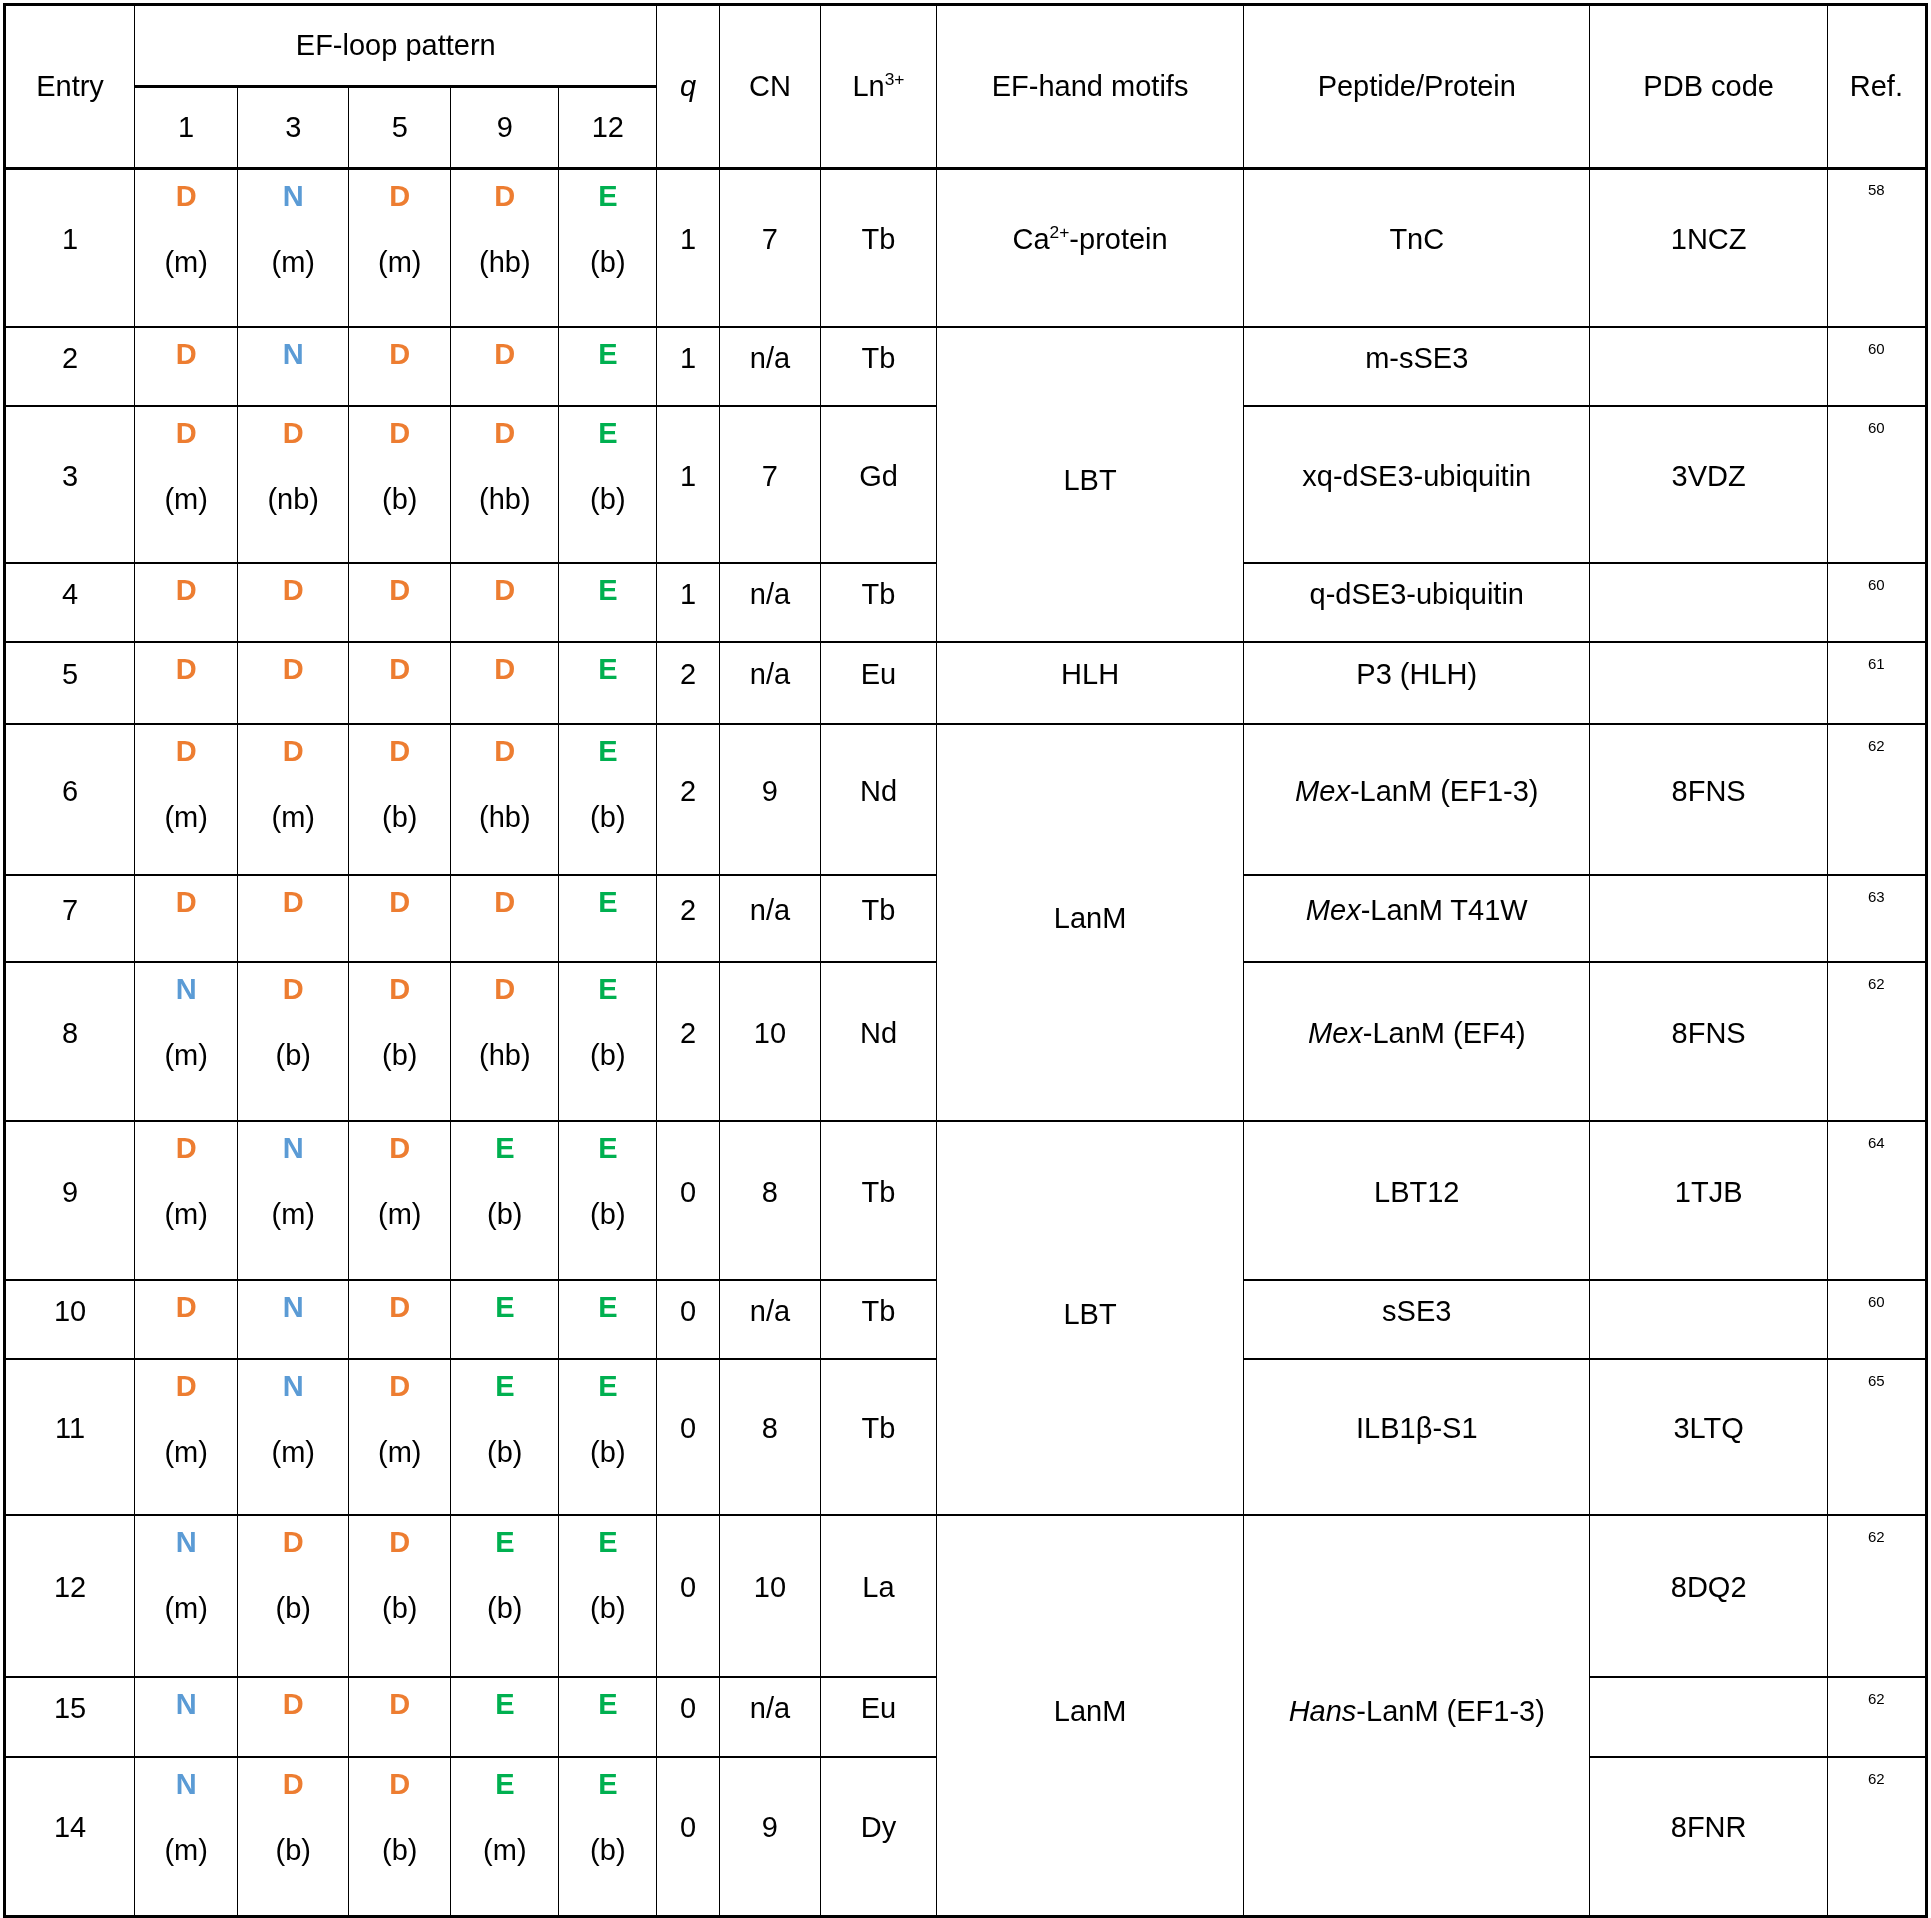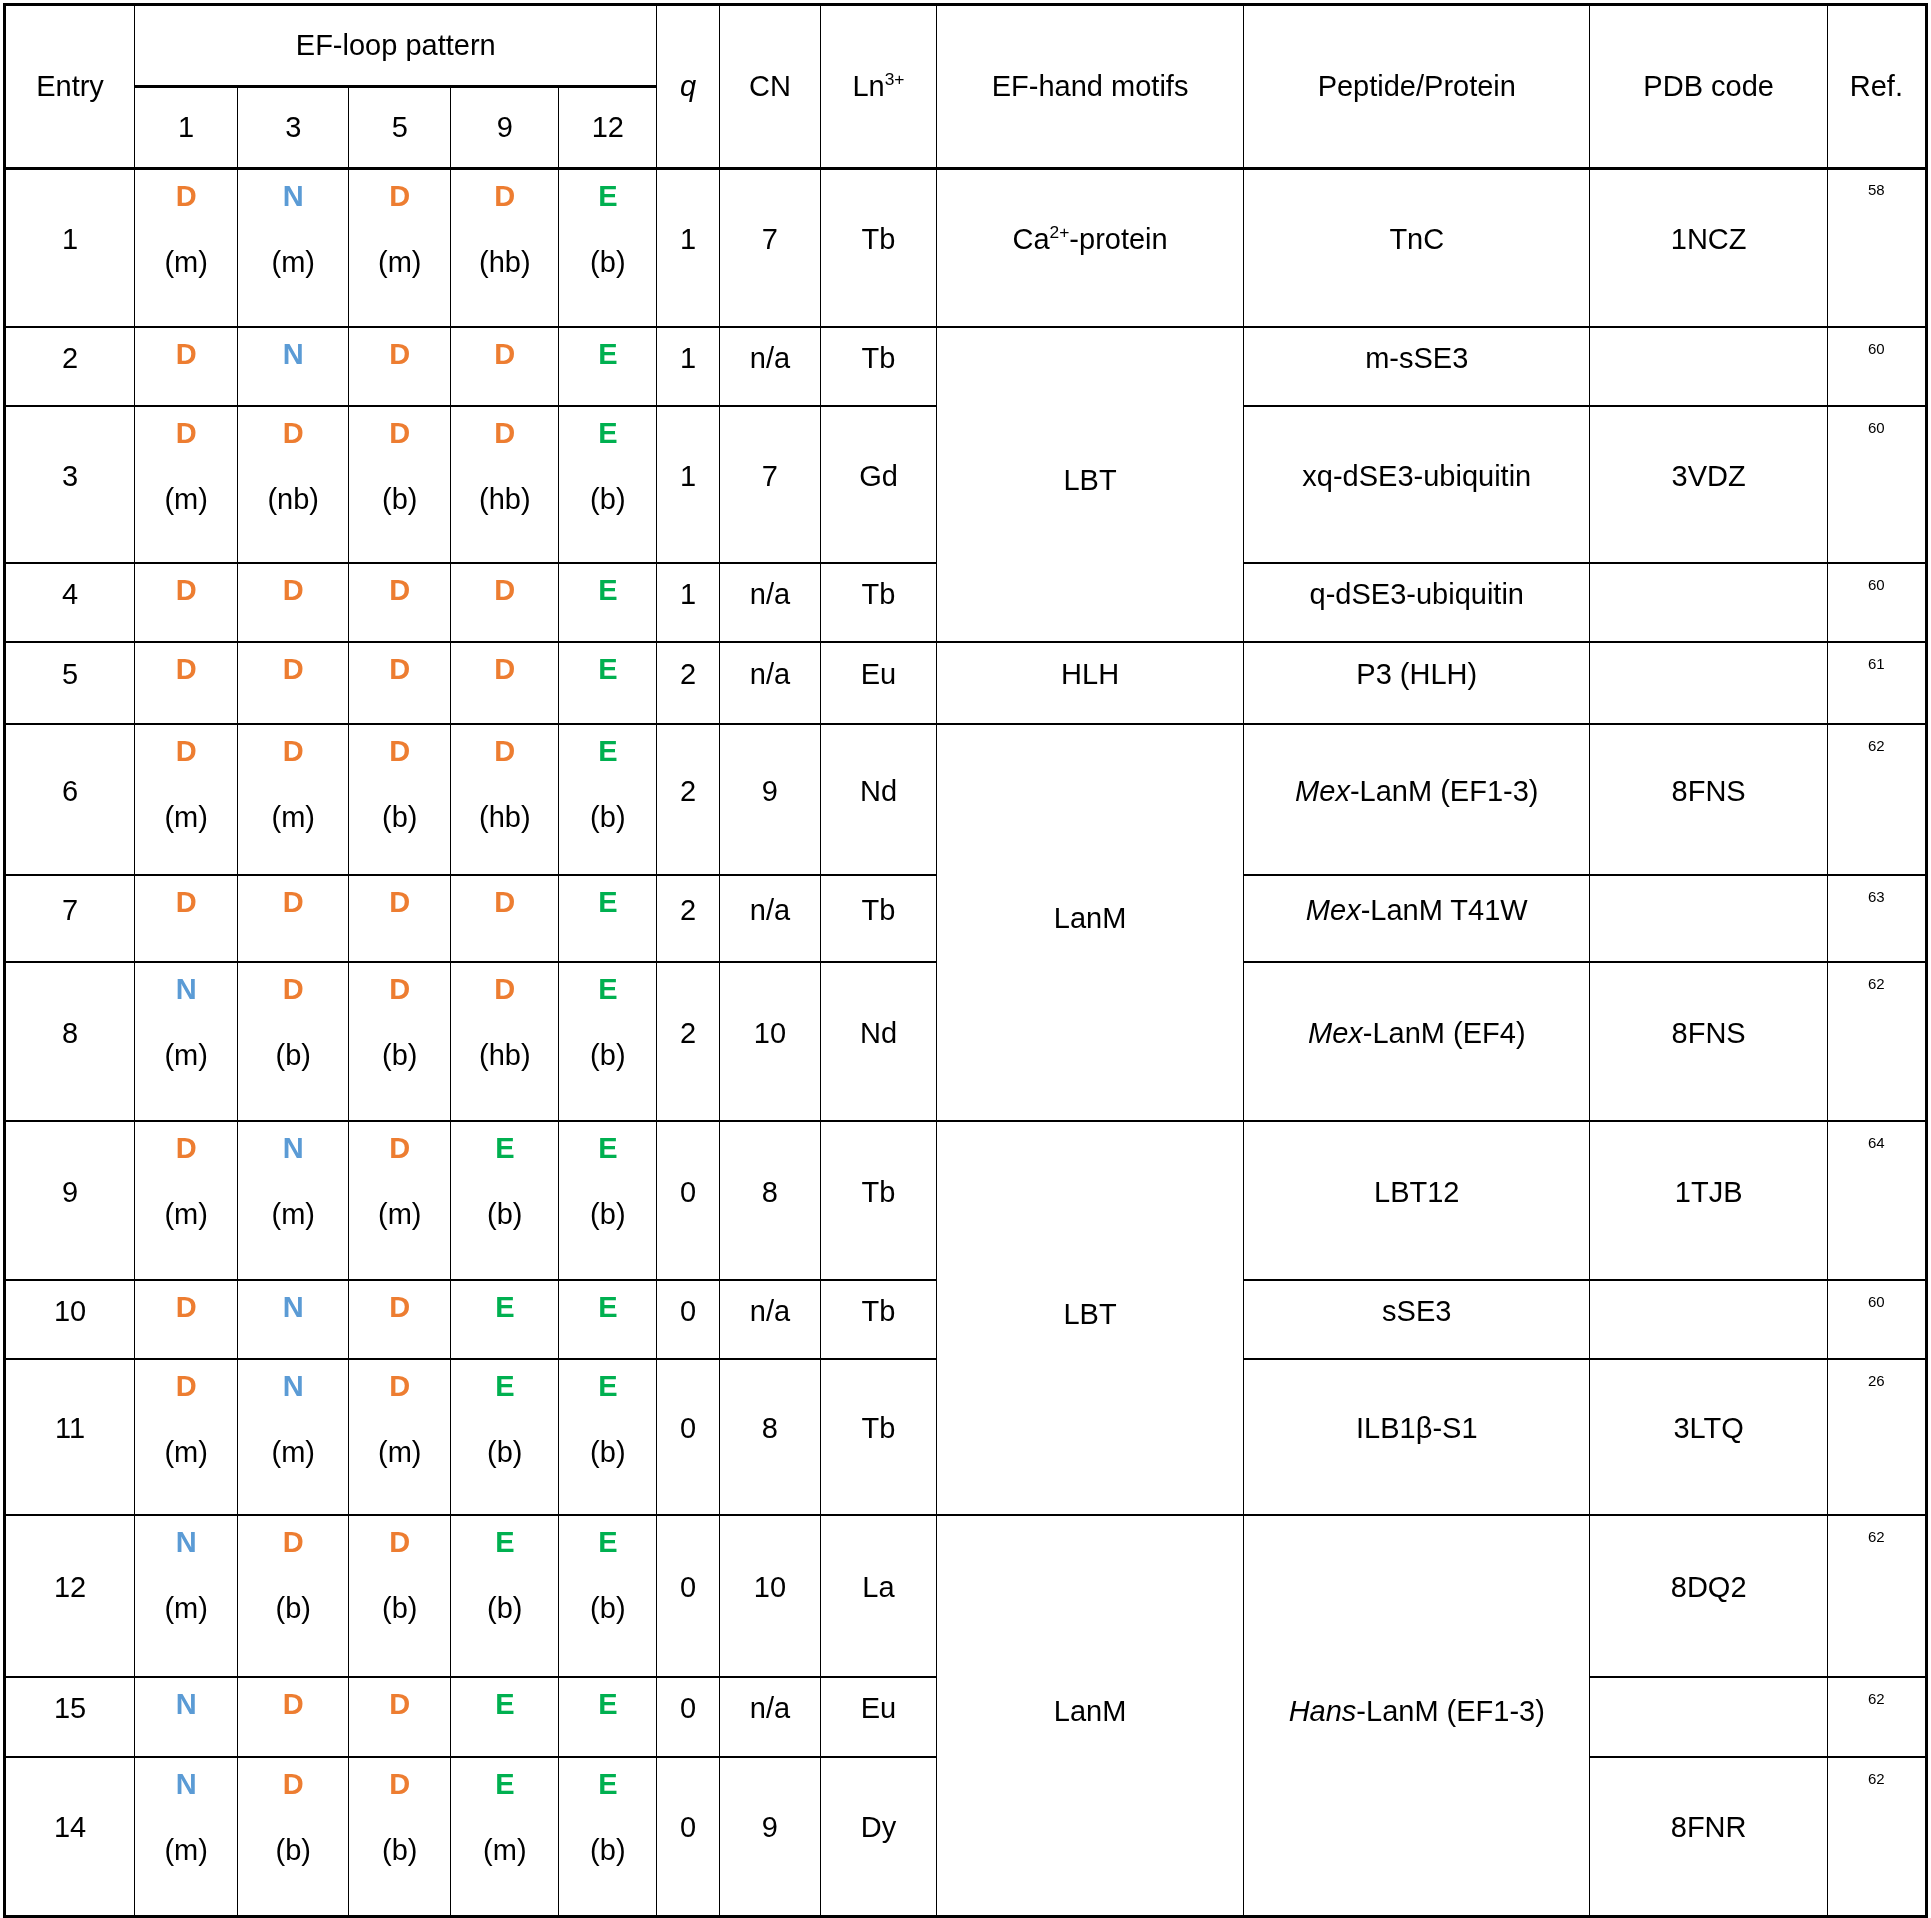--- a/index.html
+++ b/index.html
@@ -384,21 +384,21 @@
           </td>
       <td class="pattern">
             <div class="plet" data-color="E">E</div>
             <div class="pann">(b)</div>
           </td>
       <td>0</td>
       <td>8</td>
       <td>Tb</td>
       <td class="pep"><span class="it"></span><span>ILB1β-S1</span></td>
       <td>3LTQ</td>
-      <td class="ref">26</td>
+      <td class="ref">65</td>
     </tr>
 
     <tr style="height:162px">
       <td>12</td>
       <td class="pattern">
             <div class="plet" data-color="N">N</div>
             <div class="pann">(m)</div>
           </td>
       <td class="pattern">
             <div class="plet" data-color="D">D</div>

